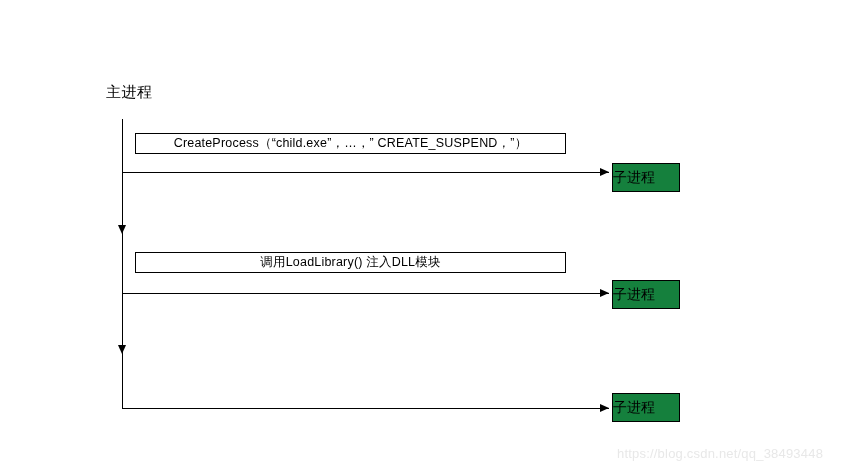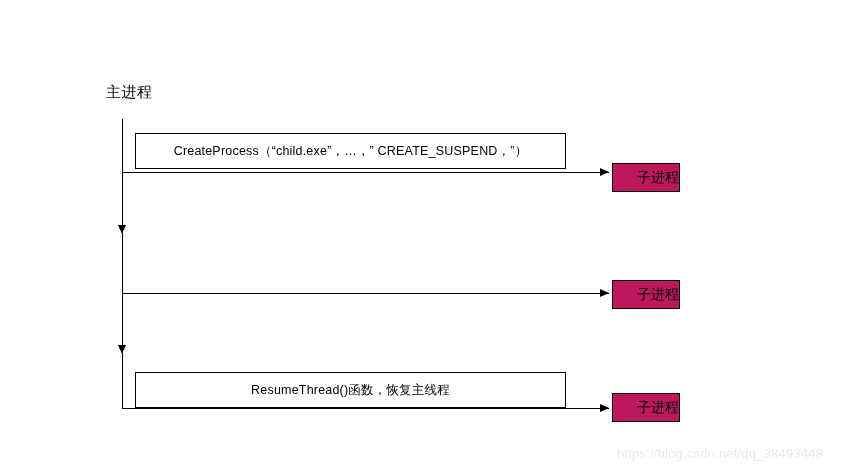--- a/index.html
+++ b/index.html
@@ -35,21 +35,21 @@
     color: #000000;
     line-height: 28px;
     white-space: nowrap;
   }
 
   
   .action-box {
     position: absolute;
     left: 135px;
     width: 431px;
-    height: 36px;
+    height: 21px;
     border: 1px solid #000000;
     box-sizing: border-box;
     display: flex;
     align-items: center;
     justify-content: center;
     background: #ffffff;
   }
   .action-box .label {
     font-size: 12.5px;
     color: #000000;
@@ -63,22 +63,22 @@
   
   .child-box {
     position: absolute;
     left: 612px;
     width: 68px;
     height: 29px;
     border: 1px solid #000000;
     box-sizing: border-box;
     display: flex;
     align-items: center;
-    justify-content: flex-end;
-    background: #be185d;
+    justify-content: flex-start;
+    background: #15803d;
   }
   .child-box .label {
     font-size: 14px;
     color: #000000;
     white-space: nowrap;
   }
   .child-box.c1 { top: 163px; }
   .child-box.c2 { top: 280px; }
   .child-box.c3 { top: 393px; }
 
@@ -155,29 +155,29 @@
 
   <div class="action-box b1">
     <span class="label">CreateProcess（“child.exe”，…，” CREATE_SUSPEND，”）</span>
   </div>
   <div class="hline m1"></div>
   <div class="arrow-right a1"></div>
   <div class="child-box c1">
     <span class="label">子进程</span>
   </div>
 
+  <div class="action-box b2">
+    <span class="label">调用LoadLibrary() 注入DLL模块</span>
+  </div>
   <div class="hline m2"></div>
   <div class="arrow-right a2"></div>
   <div class="child-box c2">
     <span class="label">子进程</span>
   </div>
 
-  <div class="action-box b3">
-    <span class="label">ResumeThread()函数，恢复主线程</span>
-  </div>
   <div class="hline m3"></div>
   <div class="arrow-right a3"></div>
   <div class="child-box c3">
     <span class="label">子进程</span>
   </div>
 
   <div class="watermark">https://blog.csdn.net/qq_38493448</div>
 
 </div>
 

